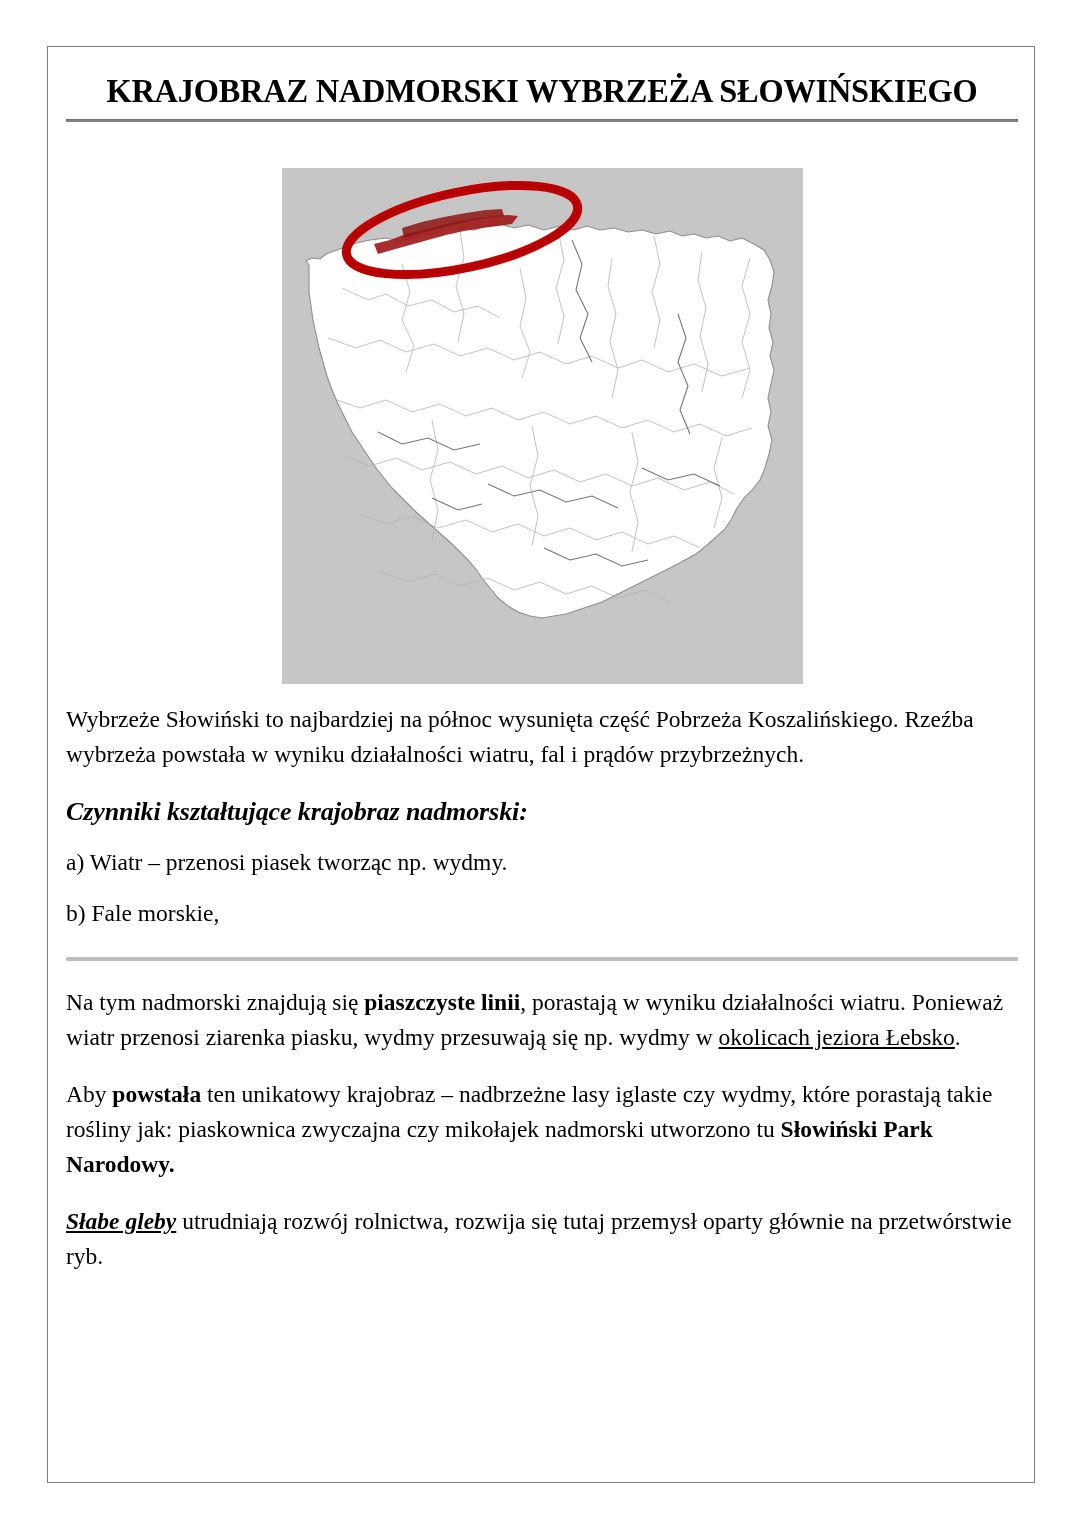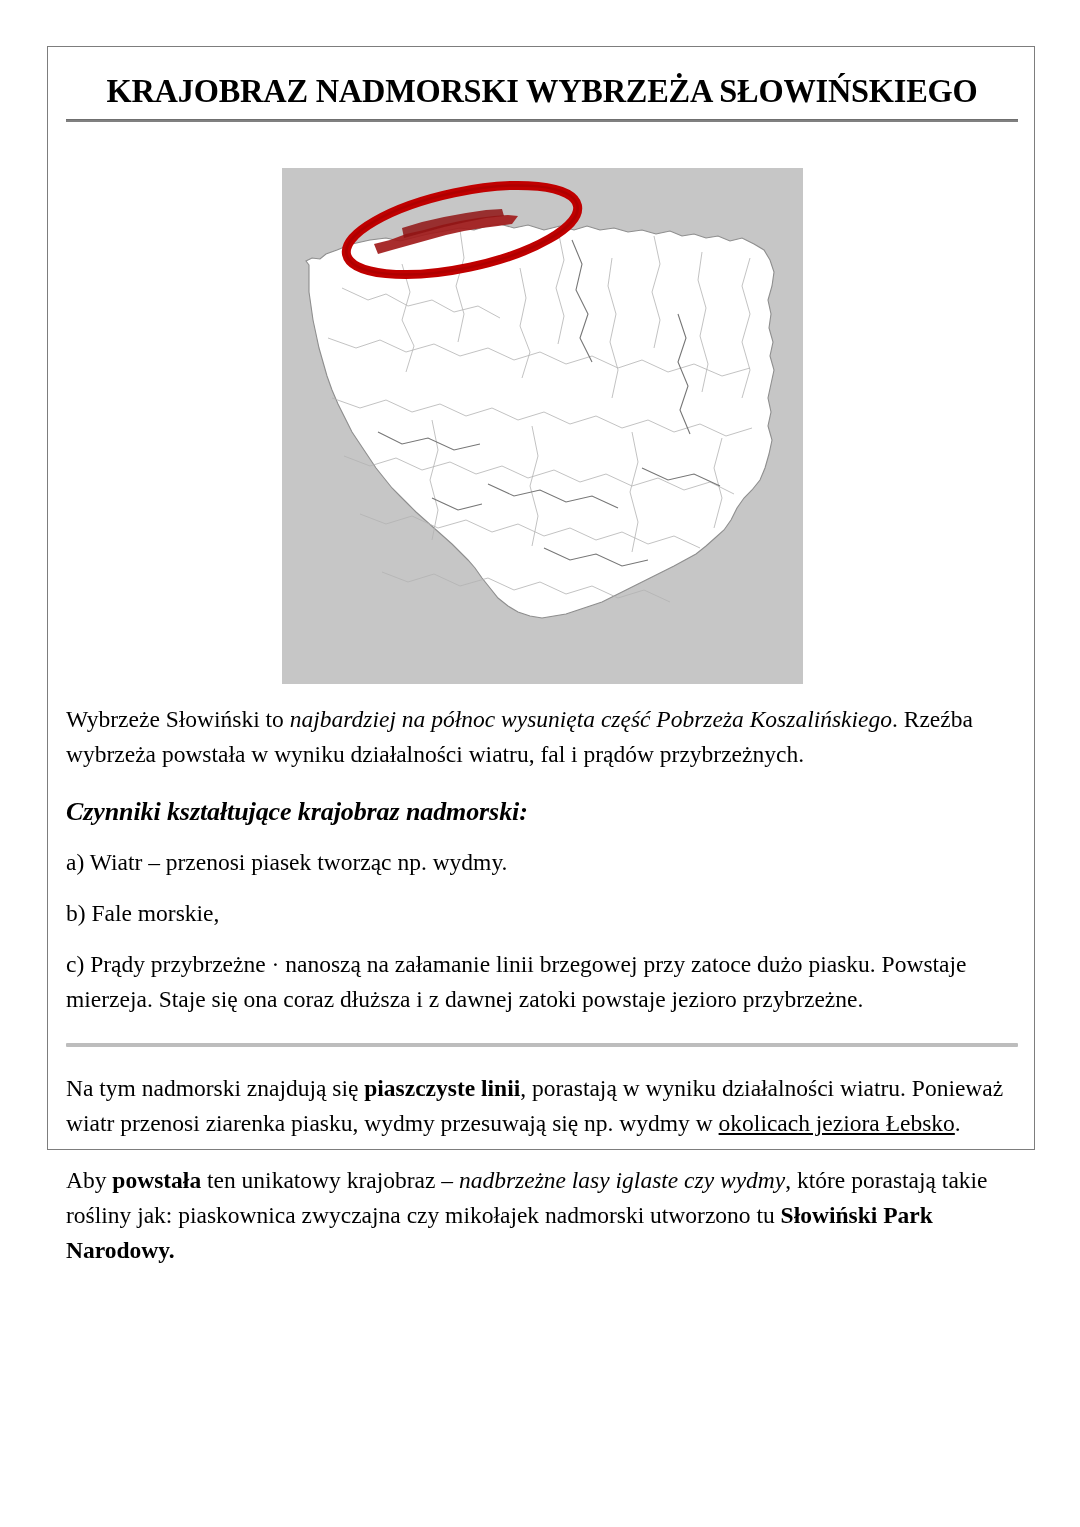--- a/index.html
+++ b/index.html
@@ -14,21 +14,21 @@
     color: #000000;
     overflow: hidden;
   }
 
   
   .page {
     position: absolute;
     left: 47px;
     top: 46px;
     width: 988px;
-    height: 1104px;
+    height: 1437px;
     border: 1.5px solid #7d7d7d;
     box-sizing: border-box;
     background: #ffffff;
   }
   .page-inner {
     position: absolute;
     left: 18px;
     top: 10px;
     width: 952px;
     height: 1415px;
@@ -94,21 +94,21 @@
     font-weight: bold;
     font-style: italic;
     font-size: 26px;
     margin: 22px 0 16px 0;
     letter-spacing: -0.1px;
   }
   .list-item {
     margin: 16px 0 13px 0;
   }
   .b { font-weight: bold; }
-  .i { font-style: italic; }
+  .i { }
   .u { text-decoration: underline; }
   .biu { font-weight: bold; font-style: italic; text-decoration: underline; }
 
   .mid-rule {
     height: 4px;
     background: #bdbdbd;
     width: 952px;
     margin: 26px 0 24px 0;
     border-radius: 1px;
   }
@@ -192,24 +192,24 @@
     </div>
 
     <div class="body-text">
 
       <p class="para block-gap"><span>Wybrzeże Słowiński to </span><span class="i">najbardziej na północ wysunięta część Pobrzeża Koszalińskiego</span><span>. Rzeźba wybrzeża powstała w wyniku działalności wiatru, fal i prądów przybrzeżnych.</span></p>
 
       <p class="sec-head">Czynniki kształtujące krajobraz nadmorski:</p>
 
       <p class="para list-item">a) Wiatr – przenosi piasek tworząc np. wydmy.</p>
       <p class="para list-item">b) Fale morskie,</p>
-      <p class="para list-item">c) Prądy przybrzeżne · nanoszą na załamanie linii brzegowej przy zatoce dużo piasku. Powstaje mierzeja. Staje się ona coraz dłuższa i z dawnej zatoki powstaje jezioro przybrzeżne.</p>
 
       <div class="mid-rule"></div>
 
       <p class="para block-gap"><span>Na tym nadmorski znajdują się </span><span class="b">piaszczyste linii</span><span>, porastają w wyniku działalności wiatru. Ponieważ wiatr przenosi ziarenka piasku, wydmy przesuwają się np. wydmy w </span><span class="u">okolicach jeziora Łebsko</span><span>.</span></p>
 
       <p class="para block-gap"><span>Aby </span><span class="b">powstała</span><span> ten unikatowy krajobraz – </span><span class="i">nadbrzeżne lasy iglaste czy wydmy</span><span>, które porastają takie rośliny jak: piaskownica zwyczajna czy mikołajek nadmorski utworzono tu </span><span class="b">Słowiński Park Narodowy.</span></p>
 
+      <p class="para"><span class="biu">Słabe gleby</span><span> utrudniają rozwój rolnictwa, rozwija się tutaj przemysł oparty głównie na przetwórstwie ryb.</span></p>
 
     </div>
   </div>
 </div>
 
 </body></html>

